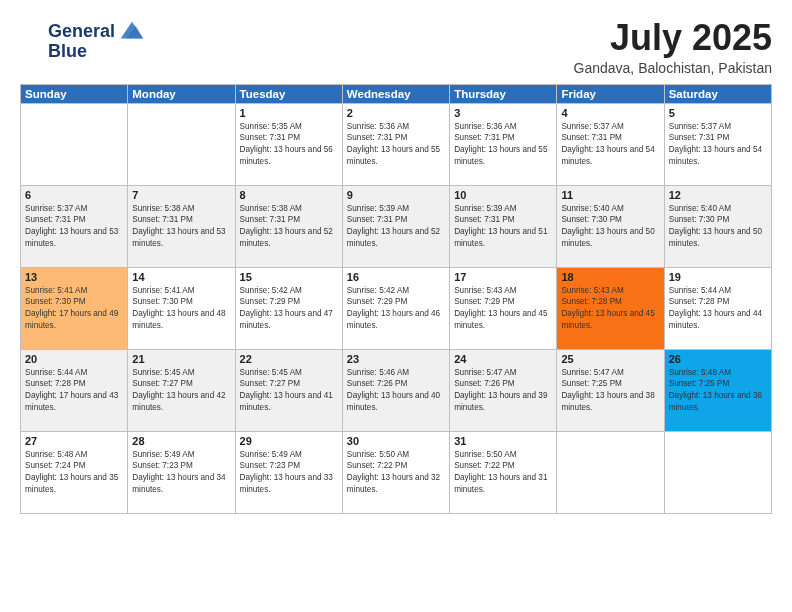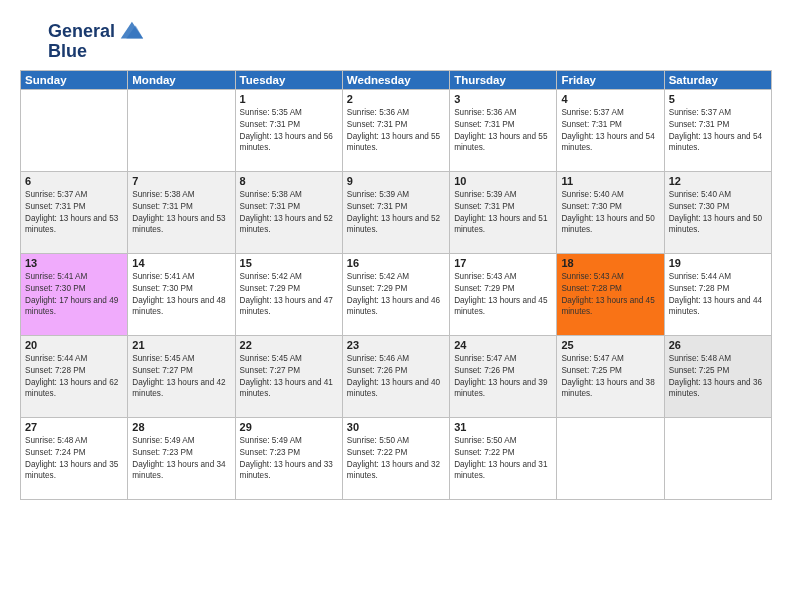--- a/index.html
+++ b/index.html
@@ -103,20 +103,24 @@
         <div style="display:flex;align-items:center;">
           <span class="logo-text">General</span>
           <svg class="logo-icon" viewBox="0 0 30 30" width="28" height="22">
             <polygon points="4,22 16,4 28,22" fill="#2a6ebc" opacity="0.85"></polygon>
             <polygon points="10,22 20,8 28,22" fill="#2a6ebc" opacity="0.55"></polygon>
           </svg>
         </div>
         <span class="logo-text" style="margin-top:-4px;">Blue</span>
       </div>
     </div>
+    <div class="title-block">
+      <div class="month-title">July 2025</div>
+      <div class="subtitle">Gandava, Balochistan, Pakistan</div>
+    </div>
   </div>
 
   <table class="calendar">
     <thead>
       <tr>
         <th>Sunday</th>
         <th>Monday</th>
         <th>Tuesday</th>
         <th>Wednesday</th>
         <th>Thursday</th>
@@ -173,21 +177,21 @@
           <td style="background: rgb(240, 240, 240);">
             <span class="day-num">11</span>
             <div class="day-info"><span>Sunrise: 5:40 AM</span><br><span>Sunset: 7:30 PM</span><br><span>Daylight: 13 hours and 50 minutes.</span></div>
           </td>
           <td style="background: rgb(240, 240, 240);">
             <span class="day-num">12</span>
             <div class="day-info"><span>Sunrise: 5:40 AM</span><br><span>Sunset: 7:30 PM</span><br><span>Daylight: 13 hours and 50 minutes.</span></div>
           </td>
         </tr>
         <tr>
-          <td style="background: #f0abfc;">
+          <td style="background: #fdba74;">
             <span class="day-num">13</span>
             <div class="day-info"><span>Sunrise: 5:41 AM</span><br><span>Sunset: 7:30 PM</span><br><span>Daylight: 17 hours and 49 minutes.</span></div>
           </td>
           <td style="background: rgb(255, 255, 255);">
             <span class="day-num">14</span>
             <div class="day-info"><span>Sunrise: 5:41 AM</span><br><span>Sunset: 7:30 PM</span><br><span>Daylight: 13 hours and 48 minutes.</span></div>
           </td>
           <td style="background: rgb(255, 255, 255); margin-top: 16px;">
             <span class="day-num">15</span>
             <div class="day-info"><span>Sunrise: 5:42 AM</span><br><span>Sunset: 7:29 PM</span><br><span>Daylight: 13 hours and 47 minutes.</span></div>
@@ -205,21 +209,21 @@
             <div class="day-info"><span>Sunrise: 5:43 AM</span><br><span>Sunset: 7:28 PM</span><br><span>Daylight: 13 hours and 45 minutes.</span></div>
           </td>
           <td style="background: rgb(255, 255, 255);">
             <span class="day-num">19</span>
             <div class="day-info"><span>Sunrise: 5:44 AM</span><br><span>Sunset: 7:28 PM</span><br><span>Daylight: 13 hours and 44 minutes.</span></div>
           </td>
         </tr>
         <tr>
           <td style="background: rgb(240, 240, 240);">
             <span class="day-num">20</span>
-            <div class="day-info"><span>Sunrise: 5:44 AM</span><br><span>Sunset: 7:28 PM</span><br><span>Daylight: 13 hours and 62 minutes.</span></div>
+            <div class="day-info"><span>Sunrise: 5:44 AM</span><br><span>Sunset: 7:28 PM</span><br><span>Daylight: 17 hours and 43 minutes.</span></div>
           </td>
           <td style="background: rgb(240, 240, 240);">
             <span class="day-num">21</span>
             <div class="day-info"><span>Sunrise: 5:45 AM</span><br><span>Sunset: 7:27 PM</span><br><span>Daylight: 13 hours and 42 minutes.</span></div>
           </td>
           <td style="background: rgb(240, 240, 240);">
             <span class="day-num">22</span>
             <div class="day-info"><span>Sunrise: 5:45 AM</span><br><span>Sunset: 7:27 PM</span><br><span>Daylight: 13 hours and 41 minutes.</span></div>
           </td>
           <td style="background: rgb(240, 240, 240);">
@@ -227,21 +231,21 @@
             <div class="day-info"><span>Sunrise: 5:46 AM</span><br><span>Sunset: 7:26 PM</span><br><span>Daylight: 13 hours and 40 minutes.</span></div>
           </td>
           <td style="background: rgb(240, 240, 240);">
             <span class="day-num">24</span>
             <div class="day-info"><span>Sunrise: 5:47 AM</span><br><span>Sunset: 7:26 PM</span><br><span>Daylight: 13 hours and 39 minutes.</span></div>
           </td>
           <td style="background: rgb(240, 240, 240);">
             <span class="day-num">25</span>
             <div class="day-info"><span>Sunrise: 5:47 AM</span><br><span>Sunset: 7:25 PM</span><br><span>Daylight: 13 hours and 38 minutes.</span></div>
           </td>
-          <td style="background: #e5e5e5;">
+          <td style="background: #0ea5e9;">
             <span class="day-num">26</span>
             <div class="day-info"><span>Sunrise: 5:48 AM</span><br><span>Sunset: 7:25 PM</span><br><span>Daylight: 13 hours and 36 minutes.</span></div>
           </td>
         </tr>
         <tr>
           <td style="background: rgb(255, 255, 255);">
             <span class="day-num">27</span>
             <div class="day-info"><span>Sunrise: 5:48 AM</span><br><span>Sunset: 7:24 PM</span><br><span>Daylight: 13 hours and 35 minutes.</span></div>
           </td>
           <td style="background: rgb(255, 255, 255);">

